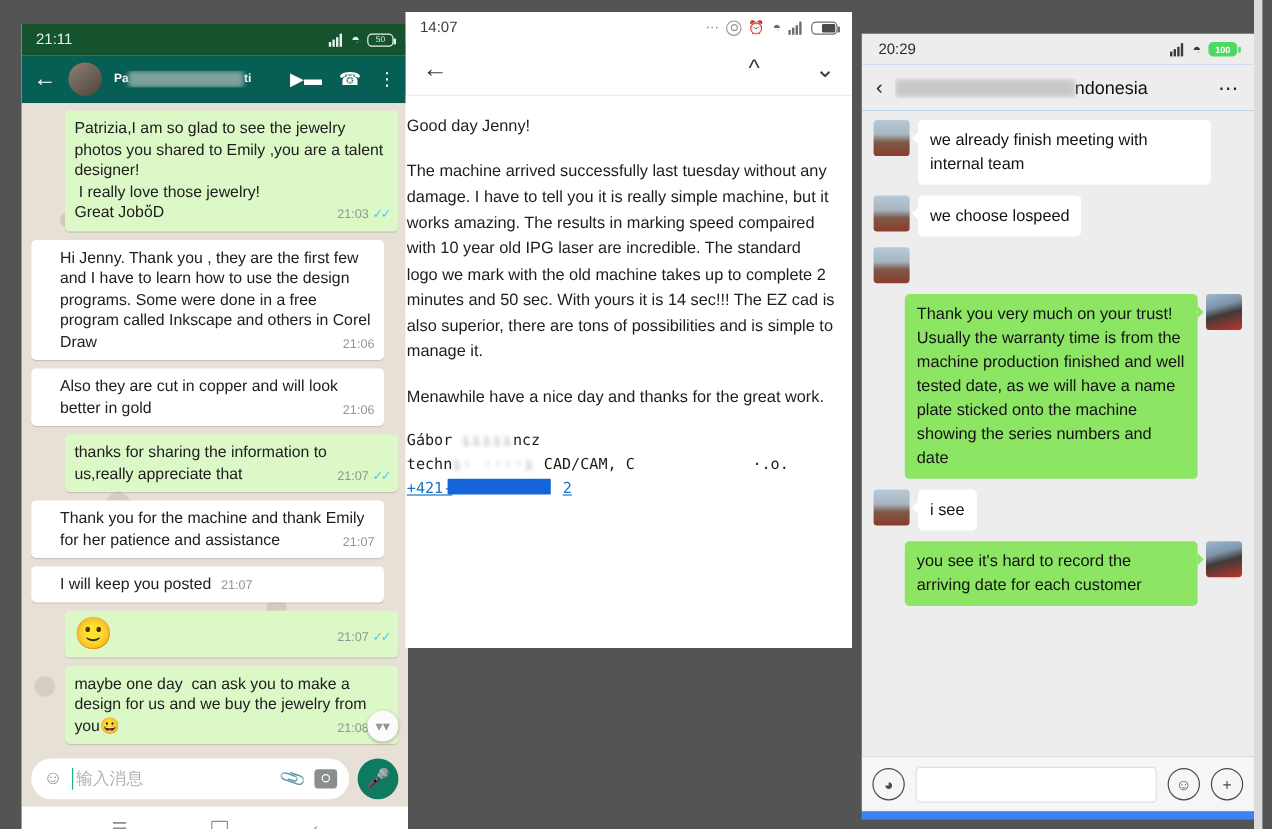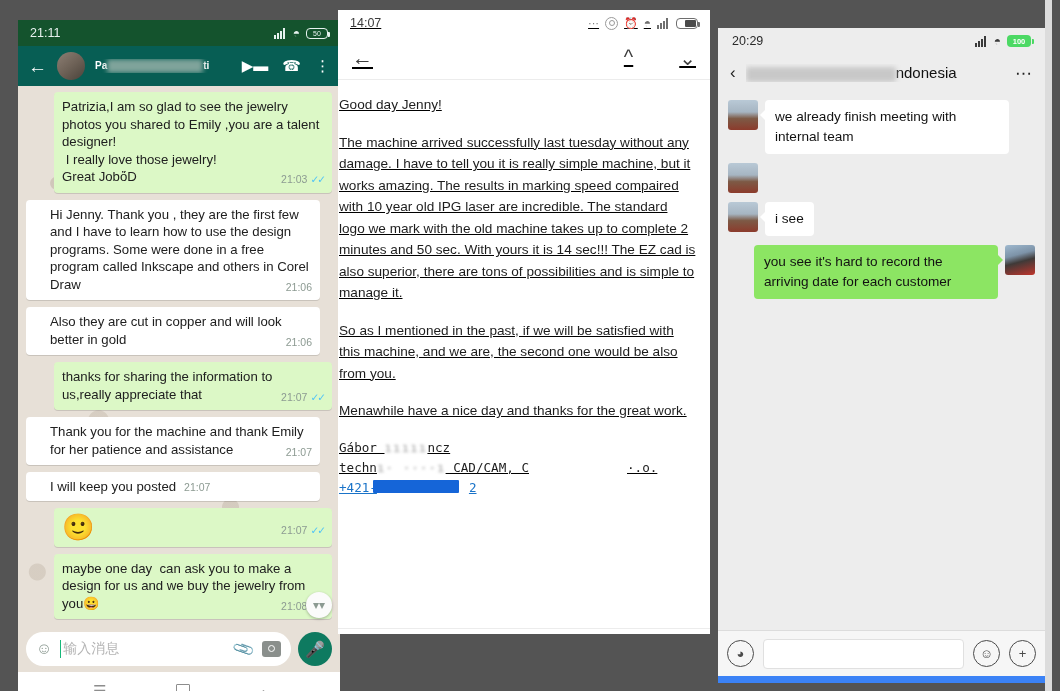--- a/index.html
+++ b/index.html
@@ -118,21 +118,21 @@
     width:34px;height:34px;border-radius:50%;background:#0e7a60;flex:0 0 34px;
     display:flex;align-items:center;justify-content:center;color:#fff;font-size:16px;
   }
   .wa-navbar{
     height:38px;background:#fff;display:flex;align-items:center;justify-content:space-around;
     color:#8d8d8d;font-size:15px;padding:0 40px;box-sizing:border-box;
   }
   .navsq{width:12px;height:12px;border:1.5px solid #8d8d8d;border-radius:1px;}
 
   
-  #panel-mid{left:338px;top:10px;width:372px;height:624px;background:#fff;text-decoration:underline;}
+  #panel-mid{left:338px;top:10px;width:372px;height:530px;background:#fff;}
   .em-status{
     height:26px;display:flex;align-items:center;justify-content:space-between;
     padding:0 12px;font-size:12.5px;color:#3c3c3c;box-sizing:border-box;background:#fff;
   }
   .em-status .right{display:flex;align-items:center;gap:6px;color:#777;font-size:11px;}
   .ic-ring{width:11px;height:11px;border-radius:50%;border:1.4px solid #9a9a9a;position:relative;}
   .ic-ring:after{content:"";position:absolute;left:2.5px;top:2.5px;width:4px;height:4px;border-radius:50%;border:1.2px solid #9a9a9a;}
   .ic-alarm{font-size:11px;color:#6e6e6e;}
   .sig-bars.dk i{background:#6e6e6e;}
   .batt.dk{border-color:#6e6e6e;}
@@ -327,21 +327,20 @@
     <div class="em-toolbar">
       <span class="em-back">←</span>
       <span class="spacer"></span>
       <span class="tb-ic">^</span>
       <span class="tb-ic">⌄</span>
     </div>
 
     <div class="em-body">
       <p>Good day Jenny!</p>
       <p>The machine arrived successfully last tuesday without any damage. I have to tell you it is really simple machine, but it works amazing. The results in marking speed compaired with 10 year old IPG laser are incredible. The standard logo we mark with the old machine takes up to complete 2 minutes and 50 sec. With yours it is 14 sec!!! The EZ cad is also superior, there are tons of possibilities and is simple to manage it.</p>
-      <p>So as I mentioned in the past, if we will be satisfied with this machine, and we are, the second one would be also from you.</p>
       <p>Menawhile have a nice day and thanks for the great work.</p>
       <div class="sig">
         <div><span>Gábor </span><span class="blur-inline">ııııı</span><span>ncz</span></div>
         <div><span>techn</span><span class="blur-inline">ı· ····ı</span><span> CAD/CAM, C</span><span style="display:inline-block;width:98px"></span><span>·.o.</span></div>
         <div><span class="phone"><span>+421-</span><span style="display:inline-block;width:92px"></span><span>2</span><span class="bar"></span></span></div>
       </div>
     </div>
 
     <div class="em-bottombar">
       <span>★</span>
@@ -380,20 +379,29 @@
     </div>
 
     <div class="wc-body">
       <div id="wc-msgs">
           <div class="wc-row">
             <span class="wc-av"></span>
             <div class="wc-bub in" style="white-space: pre-wrap;">we already finish meeting with internal team</div>
           </div>
           <div class="wc-row">
             <span class="wc-av"></span>
+            <div class="wc-bub in" style="white-space: pre-wrap;">we choose lospeed</div>
+          </div>
+          <div class="wc-row">
+            <span class="wc-av"></span>
+          </div>
+          <div class="wc-row right">
+            <div class="wc-bub out" style="white-space: pre-wrap;">Thank you very much on your trust!
+Usually the warranty time is from the machine production finished and well tested date, as we will have a name plate sticked onto the machine showing the series numbers and date</div>
+            <span class="wc-av me"></span>
           </div>
           <div class="wc-row">
             <span class="wc-av"></span>
             <div class="wc-bub in" style="white-space: pre-wrap;">i see</div>
           </div>
           <div class="wc-row right">
             <div class="wc-bub out" style="white-space: pre-wrap;">you see it's hard to record the arriving date for each customer</div>
             <span class="wc-av me"></span>
           </div>
         </div>

